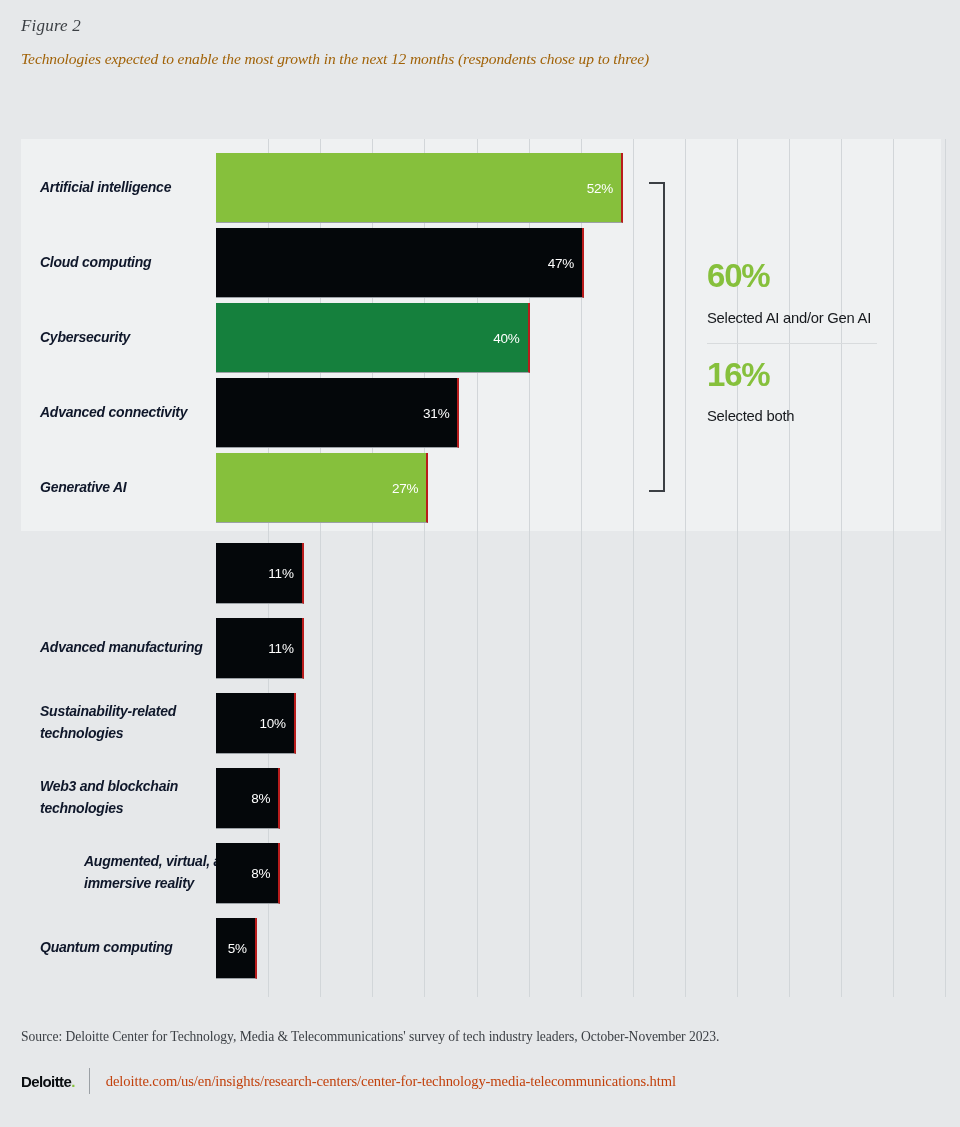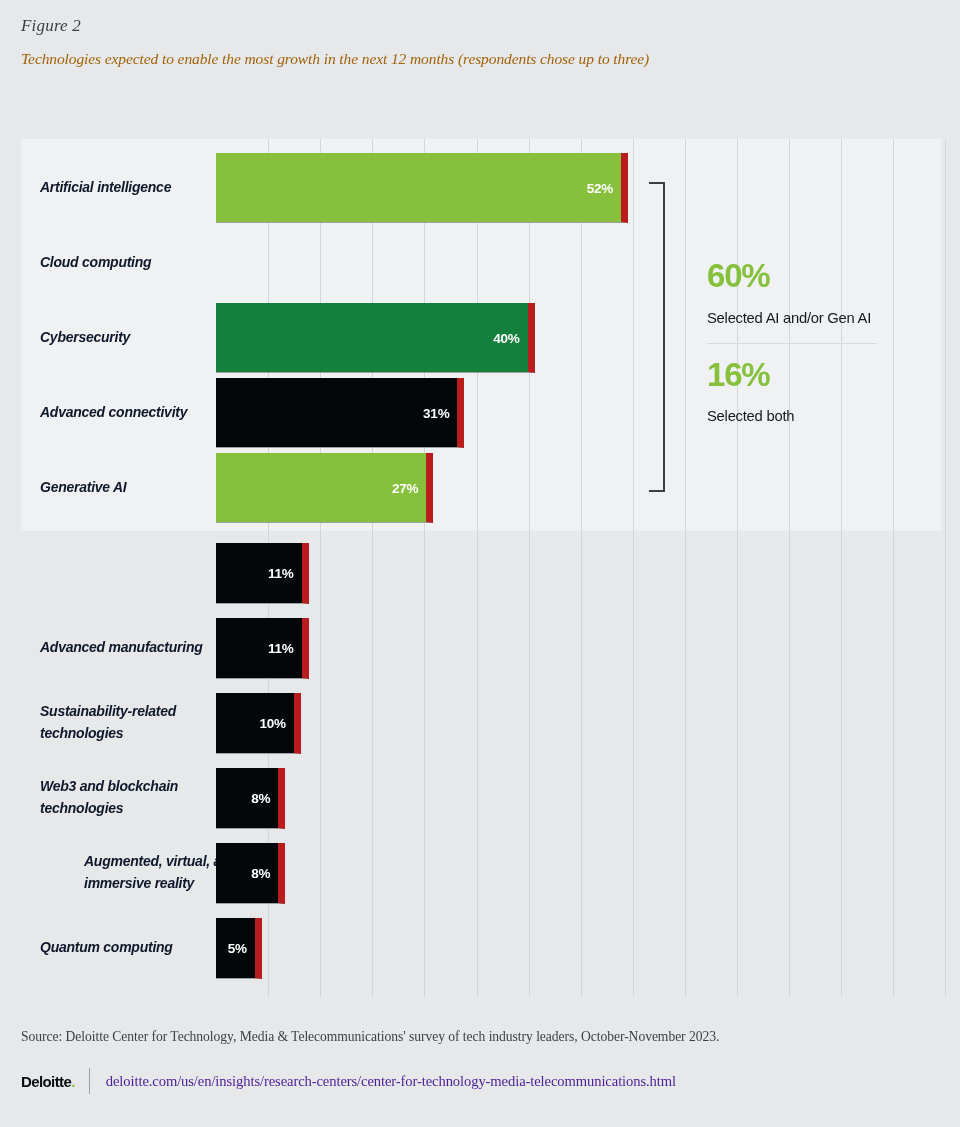--- a/index.html
+++ b/index.html
@@ -100,24 +100,23 @@
     font-weight: bold;
     line-height: 1.55;
     color: #0f172a;
     letter-spacing: -0.25px;
     transform: translateY(-50%);
     font-style: italic;
   }
   .bar {
     position: absolute;
     left: 195px;
-    border-right: 7px solid #b91c1c;
+    border-right: 2px solid #b91c1c;
     border-bottom: 1px solid #9ba0a5;
     box-sizing: content-box;
-    font-weight: bold;
   }
   .bar-value {
     position: absolute;
     right: 8px;
     top: 50%;
     transform: translateY(-50%);
     color: #ffffff;
     font-size: 13.5px;
     letter-spacing: -0.2px;
     white-space: nowrap;
@@ -202,21 +201,21 @@
     color: #86c03c;
   }
   .brand-rule {
     width: 1px;
     height: 26px;
     background: #9ba0a5;
   }
   .source-url {
     font-family: "Liberation Serif", serif;
     font-size: 14.6px;
-    color: #4c1d95;
+    color: #c2410c;
     padding-left: 16px;
     letter-spacing: -0.1px;
   }
 </style>
 </head>
 <body>
 
 <div class="header">
   <div class="figure-label">Figure 2</div>
   <div class="chart-subtitle">Technologies expected to enable the most growth in the next 12 months (respondents chose up to three)</div>
@@ -242,20 +241,23 @@
     </div>
   <div class="rows" id="rows">
       <div class="row" style="top: 14px; height: 69px;">
         <div class="row-label" style="top: 34.5px;">Artificial intelligence</div>
         <div class="bar" style="top: 0px; width: 405.08px; height: 69px; background: rgb(134, 192, 60);">
           <span class="bar-value">52%</span>
         </div>
       </div>
       <div class="row" style="top: 89px; height: 69px;">
         <div class="row-label" style="top: 34.5px;">Cloud computing</div>
+        <div class="bar" style="top: 0px; width: 366.13px; height: 69px; background: rgb(4, 7, 10);">
+          <span class="bar-value">47%</span>
+        </div>
       </div>
       <div class="row" style="top: 164px; height: 69px;">
         <div class="row-label" style="top: 34.5px;">Cybersecurity</div>
         <div class="bar" style="top: 0px; width: 311.6px; height: 69px; background: #15803d;">
           <span class="bar-value">40%</span>
         </div>
       </div>
       <div class="row" style="top: 239px; height: 69px;">
         <div class="row-label" style="top: 34.5px;">Advanced connectivity</div>
         <div class="bar" style="top: 0px; width: 241.49px; height: 69px; background: rgb(4, 7, 10);">

